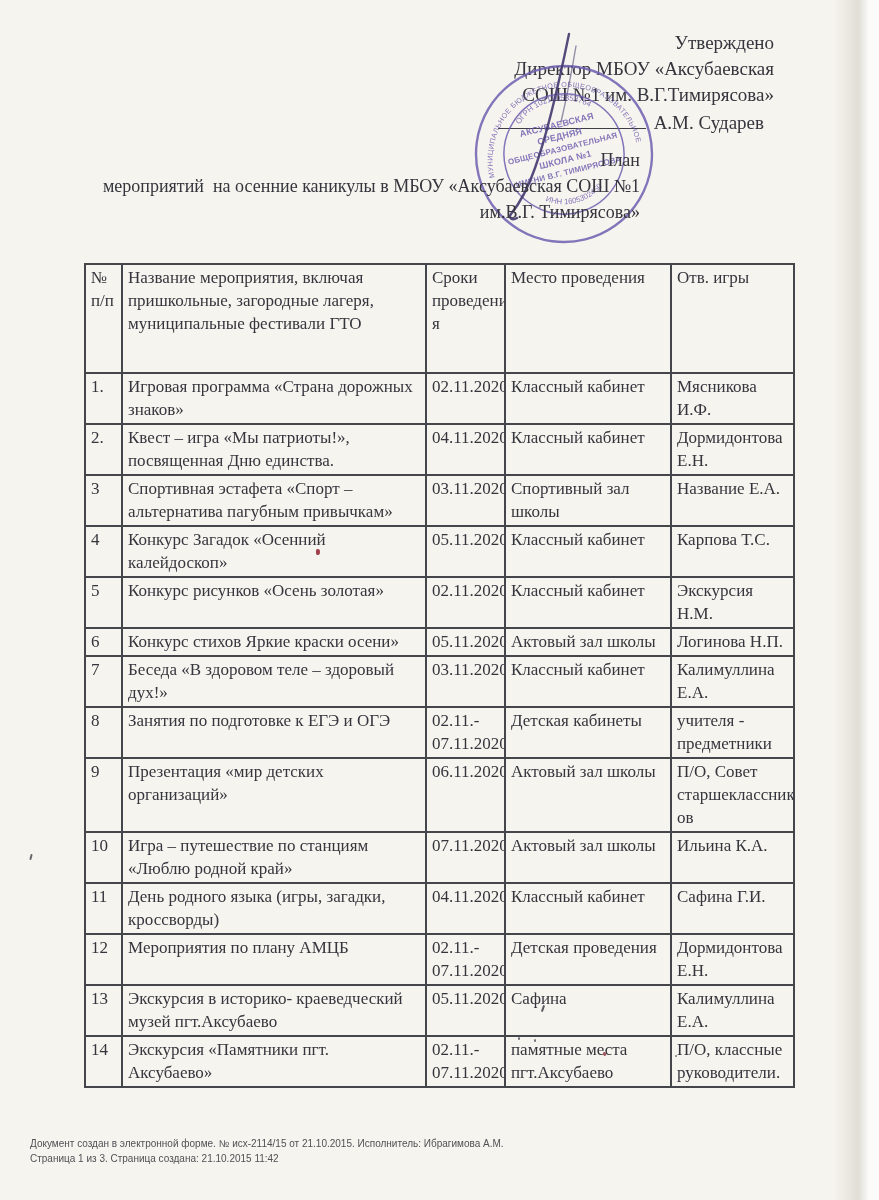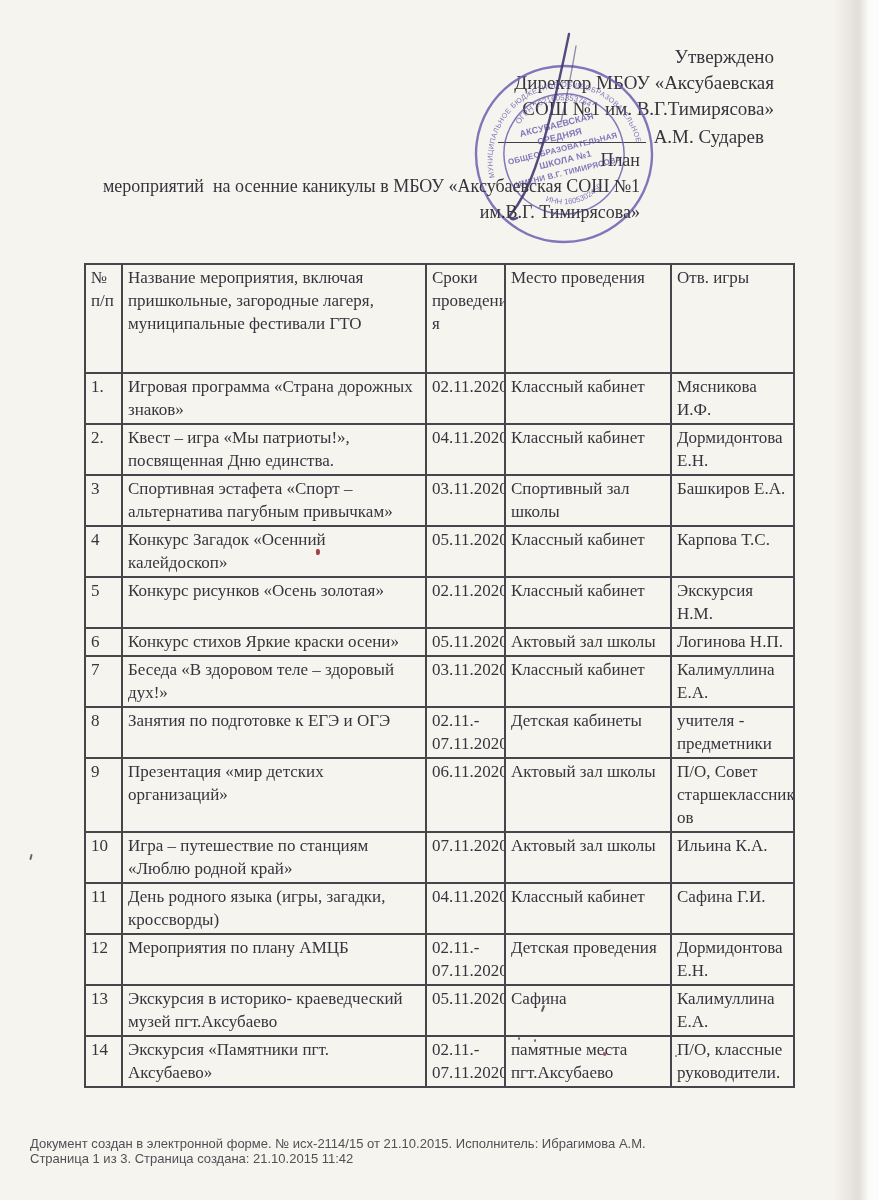--- a/index.html
+++ b/index.html
@@ -16,21 +16,21 @@
       rgba(0,0,0,0) 0%,
       rgba(110,104,90,0.10) 38%,
       rgba(110,104,90,0.16) 55%,
       rgba(252,252,250,0.85) 78%,
       #fcfcfb 100%);
     pointer-events:none;
   }
   
   .approval{
     position:absolute;top:30px;left:438px;width:336px;
-    font-size:19px;line-height:26px;text-align:right;margin-top:14px;
+    font-size:19px;line-height:26px;text-align:right;
   }
   .approval .sig-row{margin-top:1px;padding-right:10px;}
   .sig-line{
     display:inline-block;width:148px;height:19px;
     border-bottom:1.5px solid #3e3e46;margin-right:8px;
   }
   
   .doc-title{
     position:absolute;top:147px;left:60px;width:580px;
     font-size:18px;line-height:26px;text-align:right;
@@ -59,21 +59,21 @@
     vertical-align:top;text-align:left;
     font-weight:normal;
     white-space:pre-line;
     overflow:hidden;
   }
   table.events th{height:104px;}
   
   .footer{
     position:absolute;left:30px;top:1136px;
     font-family:"Liberation Sans",sans-serif;
-    font-size:13px;line-height:15px;color:#505055;
+    font-size:10px;line-height:15px;color:#505055;
   }
   
   .speck{position:absolute;border-radius:50%;pointer-events:none;}
 </style>
 </head>
 <body>
 
 <div class="approval">
   <div>Утверждено</div>
   <div>Директор МБОУ «Аксубаевская</div>
@@ -157,21 +157,21 @@
         <td>Дормидонтова
 Е.Н.</td>
       </tr>
       <tr>
         <td>3</td>
         <td>Спортивная эстафета «Спорт –
 альтернатива пагубным привычкам»</td>
         <td>03.11.2020</td>
         <td>Спортивный зал
 школы</td>
-        <td>Башкиров Е.А.</td>
+        <td>Название Е.А.</td>
       </tr>
       <tr>
         <td>4</td>
         <td>Конкурс Загадок «Осенний
 калейдоскоп»</td>
         <td>05.11.2020</td>
         <td>Классный кабинет</td>
         <td>Карпова Т.С.</td>
       </tr>
       <tr>

